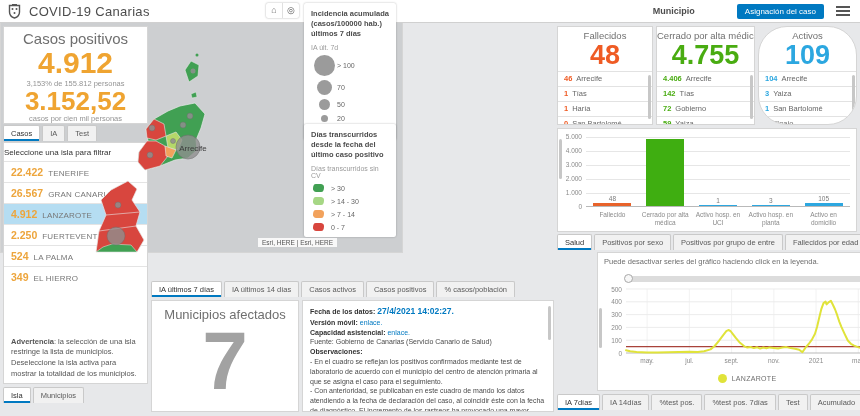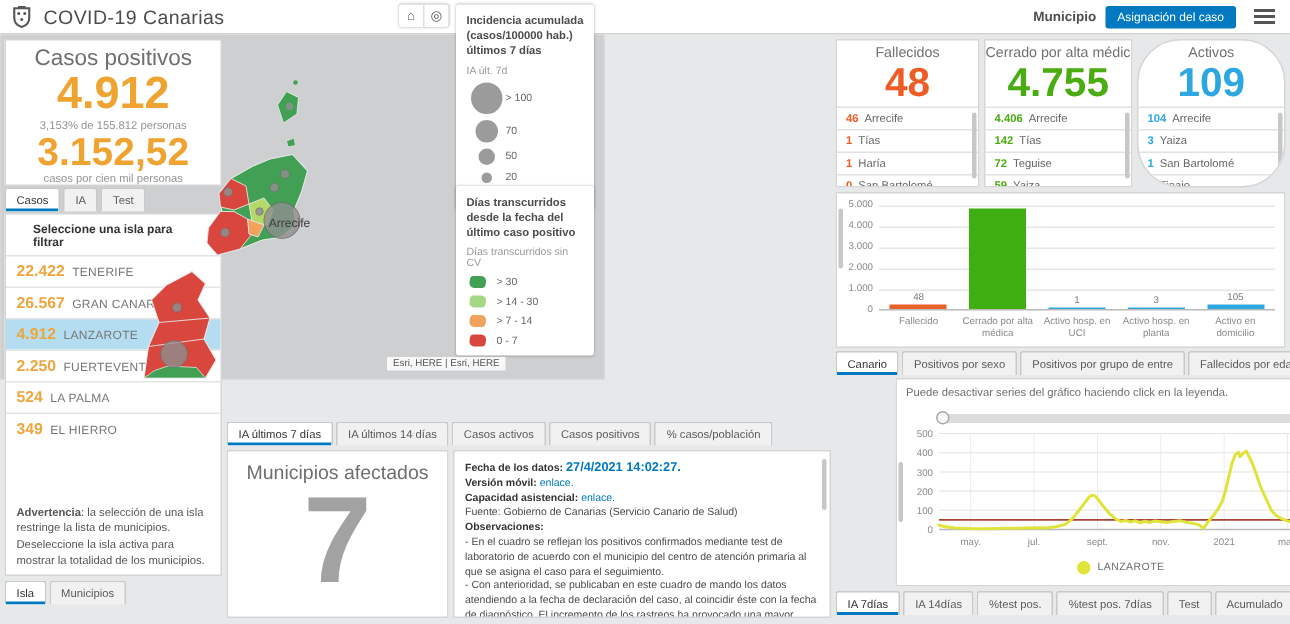--- a/index.html
+++ b/index.html
@@ -8,21 +8,21 @@
   #app { position:relative; width:860px; height:416px; background:#e7e8ea; overflow:hidden; }
 
   
   #hdr { position:absolute; left:0; top:0; width:860px; height:23px; background:#fff;
          border-bottom:1px solid #d0d0d0; display:flex; align-items:center; }
   .crest { margin-left:8px; display:flex; }
   .app-title { font-size:13px; color:#4d4d4d; margin-left:8px; letter-spacing:.3px; }
   .hdr-spacer { flex:1; }
   .muni-label { font-size:9px; font-weight:bold; color:#4d4d4d; margin-right:6px; }
   .assign-btn { background:#0079c1; color:#fff; font-size:8px; border:none; padding:3px 8px;
-                border-radius:2px; margin-right:12px; font-family:inherit; cursor:pointer; }
+                border-radius:2px; margin-right:12px; font-family:inherit; cursor:pointer;margin-left:36px; }
   .burger { width:14px; margin-right:10px; cursor:pointer; }
   .burger span { display:block; height:2px; background:#555; margin:2px 0; }
 
   
   .card { position:absolute; background:#fff; border:1px solid #d5d5d5; }
 
   
   .tabs { position:absolute; display:flex; gap:2px; align-items:flex-end; }
   .tab { font-family:inherit; font-size:7.5px; color:#5a5a5a; background:#f1f1f1;
          border:1px solid #c9c9c9; border-bottom:none; padding:3px 7px 3px;
@@ -30,21 +30,21 @@
   .tab.active { background:#fff; color:#323232; box-shadow:inset 0 -2px 0 #0079c1; }
 
   
   #pos-card { left:3px; top:26px; width:145px; height:98px; text-align:center; }
   .pc-title { font-size:15px; color:#6f6f6f; margin-top:3px; font-weight:normal; }
   .pc-big1 { font-size:30px; font-weight:bold; color:#efa431; line-height:1.05; }
   .pc-sub  { font-size:7.5px; color:#949494; }
   .pc-big2 { font-size:26px; font-weight:bold; color:#efa431; line-height:1.0; }
   #stat-tabs { left:3px; top:108px; height:16px; top:125px;align-items:center; }
   #island-card { left:3px; top:142px; width:145px; height:242px; overflow:hidden; }
-  .list-header { font-size:8px; font-weight:bold; color:#333; padding:5px 18px 4px; }
+  .list-header { font-size:8px; font-weight:normal; color:#333; padding:5px 0 4px; }
   .island-row { display:flex; align-items:baseline; gap:5px; padding:4px 7px;
                 border-top:1px solid #e4e4e4; cursor:pointer; }
   .island-row.selected { background:#b5ddf2; }
   .island-num { font-size:10.5px; font-weight:bold; color:#eda53c; }
   .island-name { font-size:8px; color:#777; letter-spacing:.2px; }
   .warning { position:absolute; left:0; bottom:3px; padding:0 7px; font-size:7.5px;
              color:#555; line-height:1.45; }
   #left-tabs { left:3px; top:387px; height:16px; }
 
   
@@ -359,21 +359,21 @@
         <div class="sc-row">
           <span class="sc-num closed">4.406</span>
           <span class="sc-name">Arrecife</span>
         </div>
         <div class="sc-row">
           <span class="sc-num closed">142</span>
           <span class="sc-name">Tías</span>
         </div>
         <div class="sc-row">
           <span class="sc-num closed">72</span>
-          <span class="sc-name">Teguise</span>
+          <span class="sc-name">Gobierno</span>
         </div>
         <div class="sc-row">
           <span class="sc-num closed">59</span>
           <span class="sc-name">Yaiza</span>
         </div>
       </div>
     <div class="v-scroll" style="right:1px; top:48px; height:44px;"></div>
   </div>
   <div id="active-card" class="card stat-card">
     <h3 class="sc-title">Activos</h3>
@@ -427,21 +427,21 @@
         <div class="bar-xlabel" style="left: 186.4px; width: 52.8px;">Activo hosp. en planta</div>
         <div class="bar-xlabel" style="left: 239.2px; width: 52.8px;">Activo en domicilio</div>
       </div>
     <div class="v-scroll" style="left:1px; top:10px; height:40px;"></div>
   <div class="bar-vlabel" style="left: 28px; width: 52.8px; top: 66px;">48</div>
       <div class="bar-vlabel" style="left: 133.6px; width: 52.8px; top: 68px;">1</div>
       <div class="bar-vlabel" style="left: 186.4px; width: 52.8px; top: 68px;">3</div>
       <div class="bar-vlabel" style="left: 239.2px; width: 52.8px; top: 66px;">105</div>
     </div>
   <div id="status-tabs" class="tabs">
-      <button class="tab active">Canario</button>
+      <button class="tab active">Salud</button>
       <button class="tab">Positivos por sexo</button>
       <button class="tab">Positivos por grupo de entre</button>
       <button class="tab">Fallecidos por edad y sexo</button>
     </div>
 
   <div id="line-card" class="card">
     <div class="note">Puede desactivar series del gráfico haciendo click en la leyenda.</div>
     <div class="slider">
       <div class="slider-track"></div>
       <div class="slider-handle" style="left:-2px;"></div>

